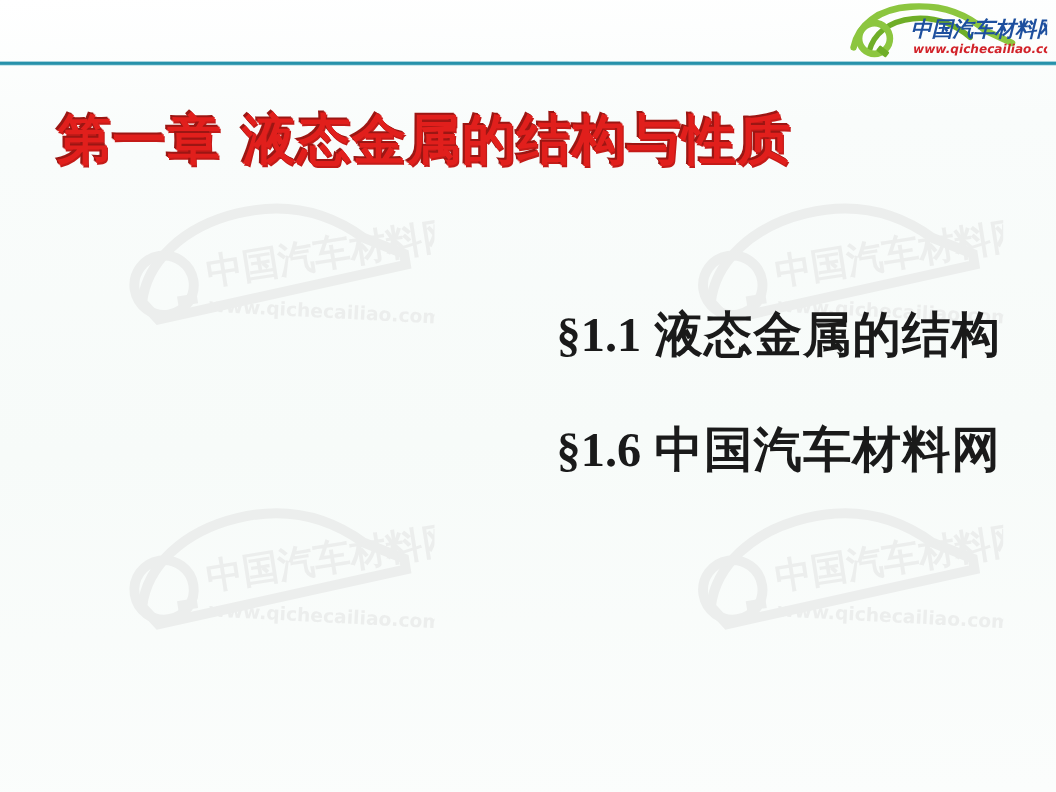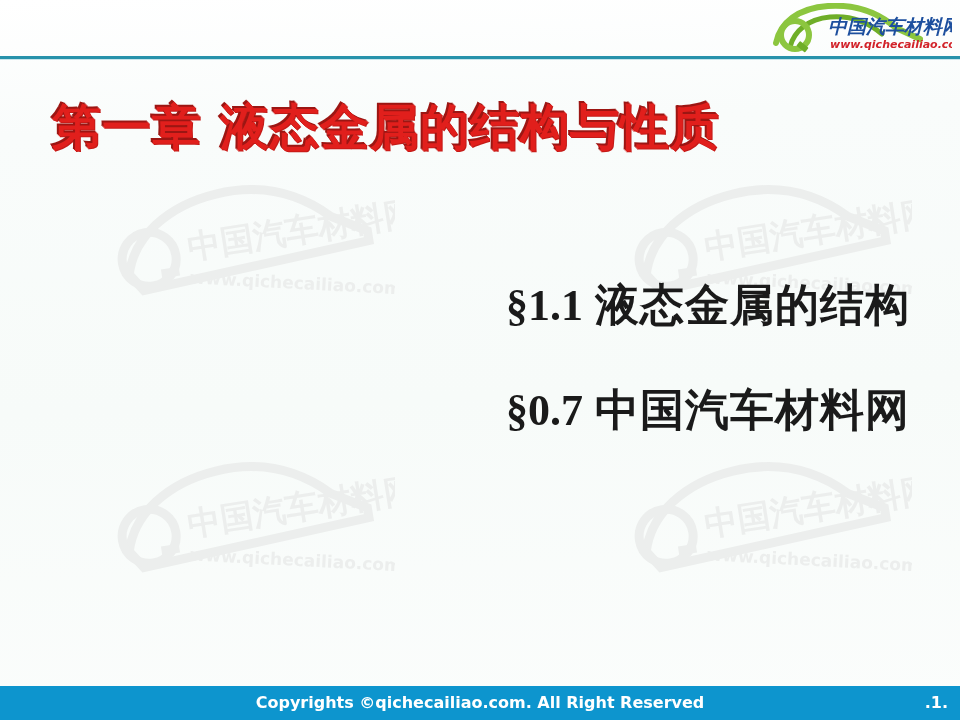--- a/index.html
+++ b/index.html
@@ -235,24 +235,20 @@
 
   <div class="slide-title">第一章 液态金属的结构与性质</div>
 
   <div class="outline">
 
     <div class="outline-item">
       <span class="outline-num">§1.1</span><span class="outline-text">液态金属的结构</span>
     </div>
 
     <div class="outline-item">
-      <span class="outline-num">§0.7</span><span class="outline-text">中国汽车材料网</span>
+      <span class="outline-num">§1.6</span><span class="outline-text">中国汽车材料网</span>
     </div>
 
 
   </div>
 
-  <div class="footer-bar">
-    <div class="footer-copyright">Copyrights ©qichecailiao.com. All Right Reserved</div>
-    <div class="footer-page">.1.</div>
-  </div>
 
 </div>
 
 </body></html>

